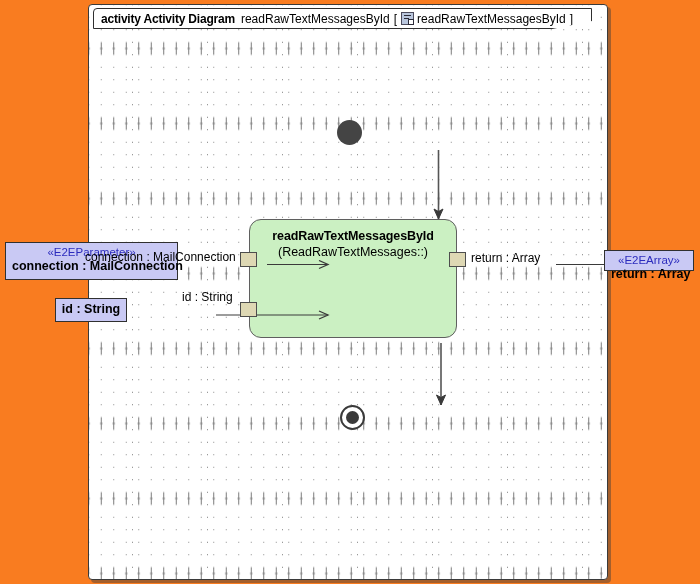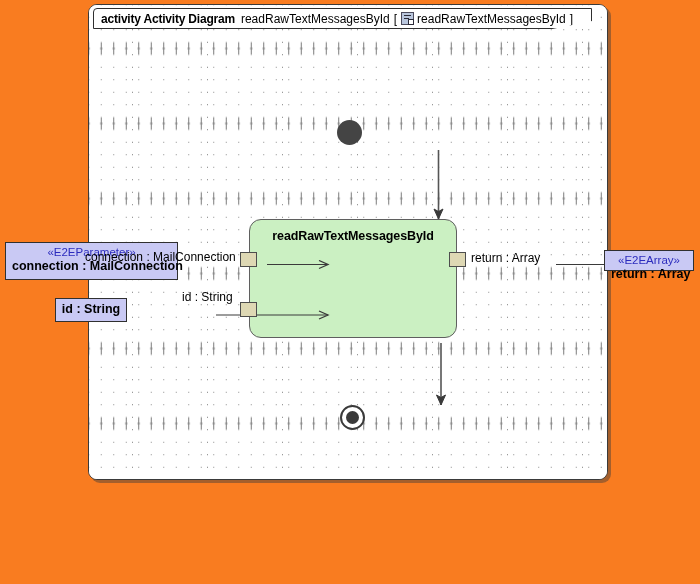--- a/index.html
+++ b/index.html
@@ -11,24 +11,24 @@
   }
   body {
     background: #f97c20;
     position: relative;
   }
 
   
   #diagram-frame {
     position: absolute;
     left: 88px; top: 4px;
-    width: 520px; height: 476px;
+    width: 520px; height: 576px;
     background: #ffffff;
     border: 1px solid #3a3a3a;
-    border-radius: 9px;
+    border-radius: 4px;
     box-shadow: 3px 3px 0 rgba(60,60,60,0.45);
   }
 
   
   #canvas {
     position: absolute;
     left: 0; top: 0; right: 0; bottom: 0;
     border-radius: 8px;
     overflow: hidden;
     background-color: #ffffff;
@@ -258,20 +258,21 @@
       <line x1="467" y1="259.5" x2="603" y2="259.5" stroke="#3a3a3a" stroke-width="1.2" marker-end="url(#open-arrow)"></line>
     </g>
   </svg>
 
 </div>
 
 <div class="abs" id="initial-node"></div>
 
 <div class="abs" id="action-node">
   <div id="action-title">readRawTextMessagesById</div>
+  <div id="action-subtitle">(ReadRawTextMessages::)</div>
 </div>
 
 <div class="pin" id="pin-connection"></div>
 <div class="pin" id="pin-id"></div>
 <div class="pin" id="pin-return"></div>
 
 <div class="abs" id="final-node"></div>
 
 <div class="param-box" id="param-connection">
   <div class="stereo">«E2EParameter»</div>

